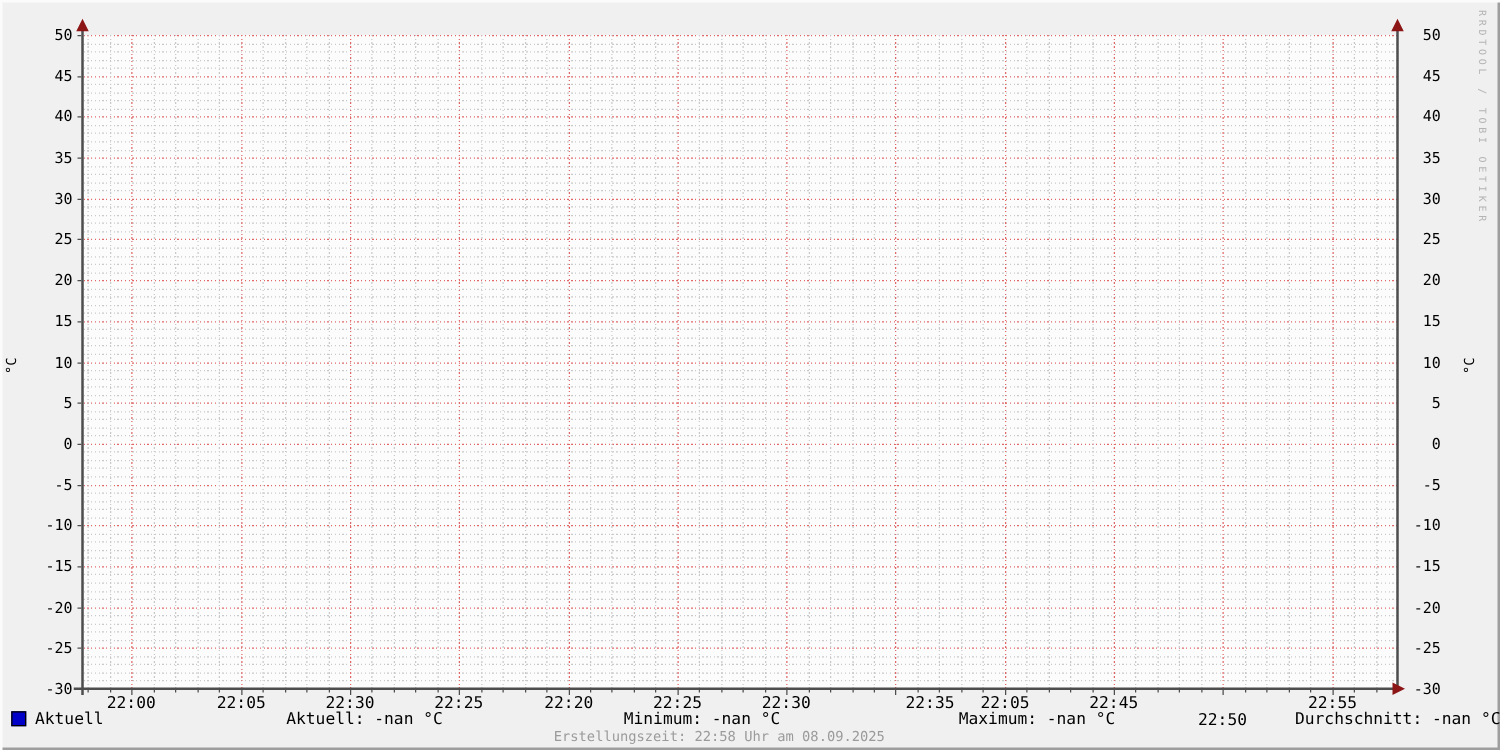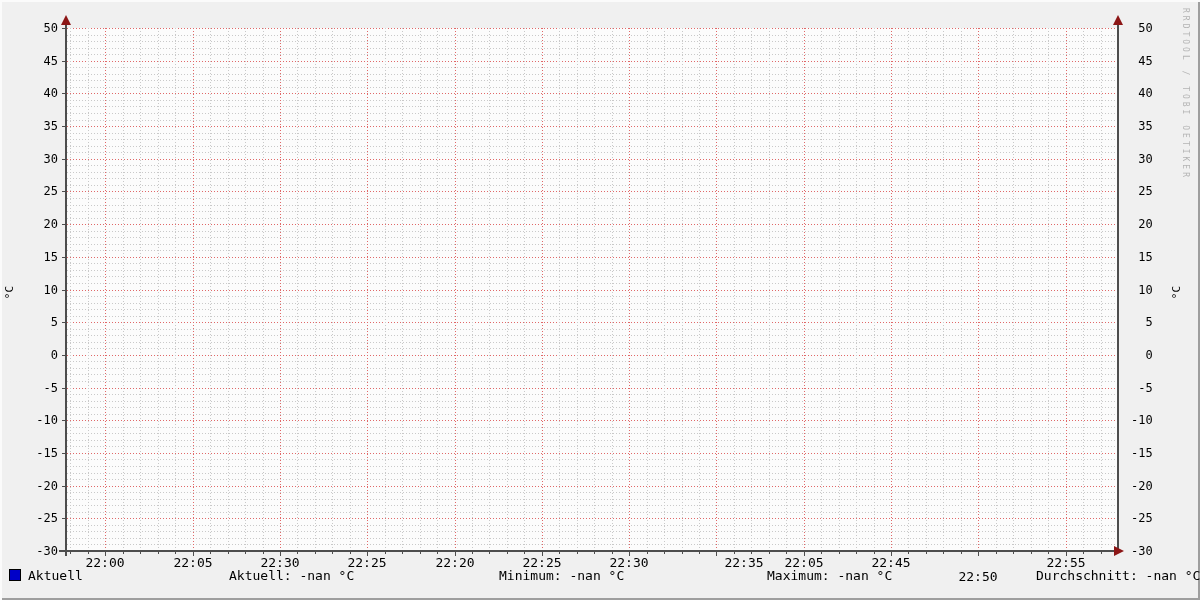--- a/index.html
+++ b/index.html
@@ -349,14 +349,15 @@
   <div class="arrow-up" style="left:1113px; top:15px;"></div>
   <div class="arrow-right" style="left:1114px; top:546px;"></div>
 
   <div class="legend-swatch" style="background: rgb(0, 0, 200);"></div>
   <div class="btxt" style="left:28px;">Aktuell</div>
   <div class="btxt" style="left:229px;">Aktuell: -nan °C</div>
   <div class="btxt" style="left:499px;">Minimum: -nan °C</div>
   <div class="btxt" style="left:767px;">Maximum: -nan °C</div>
   <div class="btxt" style="left:1036px;">Durchschnitt: -nan °C</div>
 
+  <div class="footer-note">Erstellungszeit: 22:58 Uhr am 08.09.2025</div>
 
 </div>
 
 </body></html>

